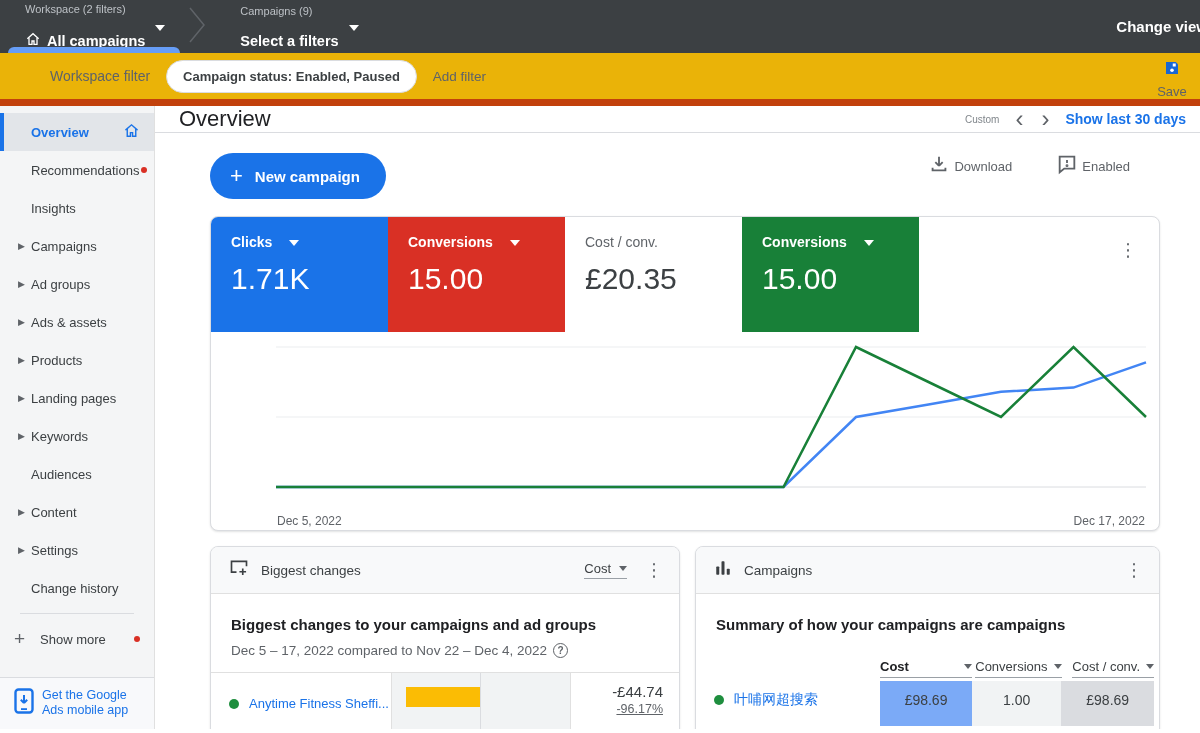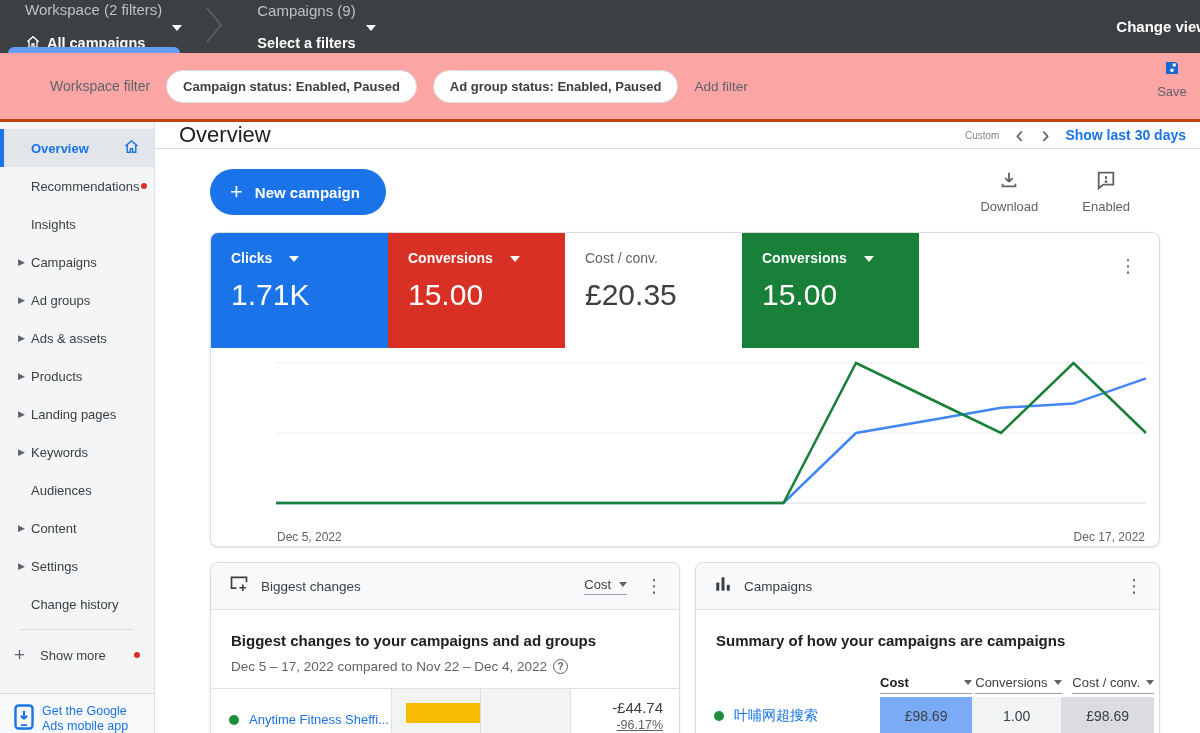--- a/index.html
+++ b/index.html
@@ -3,29 +3,29 @@
 <meta charset="utf-8">
 <style>
   * { margin:0; padding:0; box-sizing:border-box; }
   html,body { width:1200px; height:733px; overflow:hidden; background:#fff;
     font-family:"Liberation Sans", sans-serif; color:#3c4043; }
 
   
   .topnav { position:relative; height:53px; background:#3c4043; display:flex; align-items:center; }
   .nav-switch { display:flex; align-items:center; gap:10px; padding:0 14px 0 25px; height:100%; cursor:pointer; }
   .nav-switch .lines { display:flex; flex-direction:column; }
-  .nav-eyebrow { font-size:15px; color:#bdc1c6; margin-bottom:16px; }
+  .nav-eyebrow { font-size:11px; color:#bdc1c6; margin-bottom:16px; }
   .nav-title { font-size:14.5px; font-weight:bold; color:#fff; display:flex; align-items:center; gap:6px; }
   .caret-down { width:0; height:0; border-left:5px solid transparent; border-right:5px solid transparent; border-top:6px solid #fff; margin-top:2px; }
   .nav-chevron { margin:0 8px; }
   .tab-indicator { position:absolute; left:8px; bottom:0; width:172px; height:6px; background:#669df6; border-radius:6px 6px 0 0; }
   .change-view { margin-left:auto; font-size:15px; font-weight:bold; color:#fff; padding-right:0; margin-right:-8px; white-space:nowrap; cursor:pointer; }
 
   
-  .filterbar { height:69px; background:#fca5a5; border-bottom:3px solid #c2410c; display:flex; align-items:center; position:relative; }
+  .filterbar { height:53px; background:#eab308; border-bottom:7px solid #c2410c; display:flex; align-items:center; position:relative; }
   .filterbar-label { margin-left:50px; font-size:14px; color:#5f6368; }
   .chip { margin-left:16px; border:1px solid #dadce0; border-radius:18px; padding:8px 16px; font-size:13px; font-weight:bold; color:#3c4043; background:#fff; white-space:nowrap; cursor:pointer; }
   .add-filter { margin-left:16px; font-size:13.5px; color:#5f6368; cursor:pointer; }
   .save-block { position:absolute; right:8px; top:6px; width:40px; display:flex; flex-direction:column; align-items:center; cursor:pointer; }
   .save-block .lbl { font-size:13px; color:#5f6368; margin-top:3px; }
 
   
   .shell { display:flex; height:623px; }
 
   
@@ -52,21 +52,21 @@
   .date-box .caret { width:0; height:0; border-left:5px solid transparent; border-right:5px solid transparent; border-top:6px solid #5f6368; }
   .chev { font-size:24px; color:#5f6368; font-weight:300; line-height:1; cursor:pointer; padding:0 2px; }
   .show-last { font-size:14px; font-weight:bold; color:#1a73e8; cursor:pointer; white-space:nowrap; }
 
   .scroll-area { padding:20px 40px 0 55px; }
 
   .action-row { display:flex; align-items:flex-start; }
   .new-campaign { background:#1a73e8; color:#fff; border:none; border-radius:24px; height:46px; padding:0 26px 0 20px; font-size:15px; font-weight:bold; display:flex; align-items:center; gap:12px; cursor:pointer; font-family:inherit; }
   .new-campaign .plus { font-size:22px; font-weight:300; }
   .tool-icons { margin-left:auto; display:flex; gap:44px; margin-right:30px; }
-  .tool { display:flex; flex-direction:column; align-items:center; gap:4px; cursor:pointer;text-align:right; }
+  .tool { display:flex; flex-direction:row; align-items:center; gap:4px; cursor:pointer;text-align:right; }
   .tool .lbl { font-size:13px; color:#5f6368; }
 
   
   .overview-card { position:relative; margin-top:17px; width:950px; height:315px; background:#fff; border:1px solid #dadce0; border-radius:8px; box-shadow:0 1px 2px rgba(60,64,67,.15); overflow:hidden; }
   .metric-strip { display:flex; height:115px; }
   .scorecard { width:177px; height:115px; padding:17px 0 0 20px; cursor:pointer; }
   .scorecard .sc-label { font-size:14px; font-weight:bold; color:#fff; display:flex; align-items:center; gap:17px; }
   .scorecard .sc-caret { width:0; height:0; border-left:5px solid transparent; border-right:5px solid transparent; border-top:6px solid #fff; margin-top:2px; }
   .scorecard .sc-value { font-size:30px; color:#fff; margin-top:12px; font-weight:400; }
   .scorecard.plain .sc-label { color:#5f6368; font-weight:400; }
@@ -153,21 +153,20 @@
     </div>
     <span class="caret-down"></span>
   </div>
   <span class="change-view">Change view</span>
   <div class="tab-indicator"></div>
 </div>
 
 <div class="filterbar">
   <span class="filterbar-label">Workspace filter</span>
   <span class="chip">Campaign status: Enabled, Paused</span>
-  <span class="chip">Ad group status: Enabled, Paused</span>
   <span class="add-filter">Add filter</span>
   <div class="save-block">
     <span>
       <svg width="18" height="18" viewBox="0 0 24 24">
           <path d="M4 4h13l3 3v13H4z" fill="#1967d2"></path>
           <rect x="13" y="6" width="4" height="4" fill="#fff"></rect>
           <circle cx="12" cy="15" r="2.4" fill="#fff"></circle>
         </svg>
     </span>
     <span class="lbl">Save</span>

